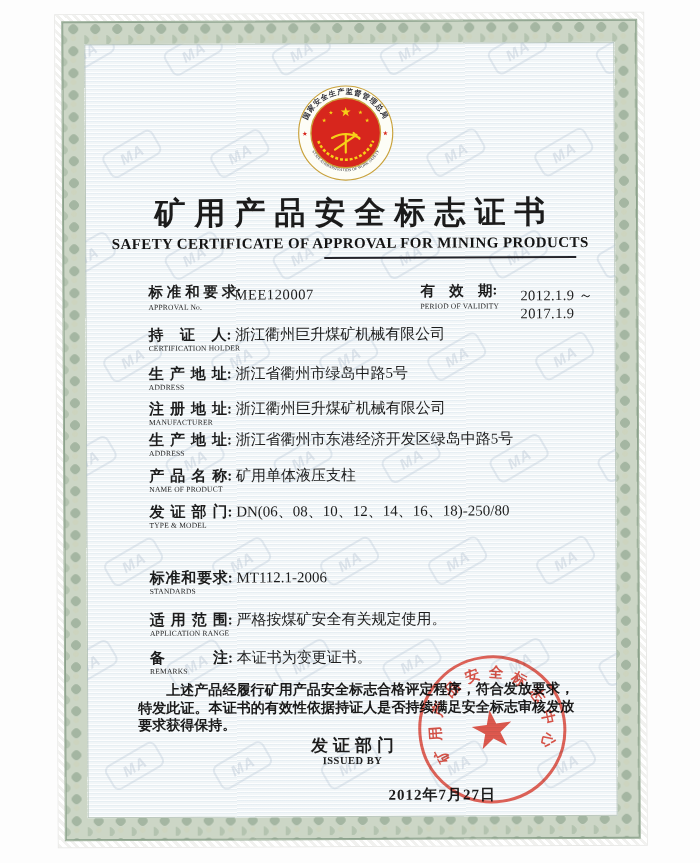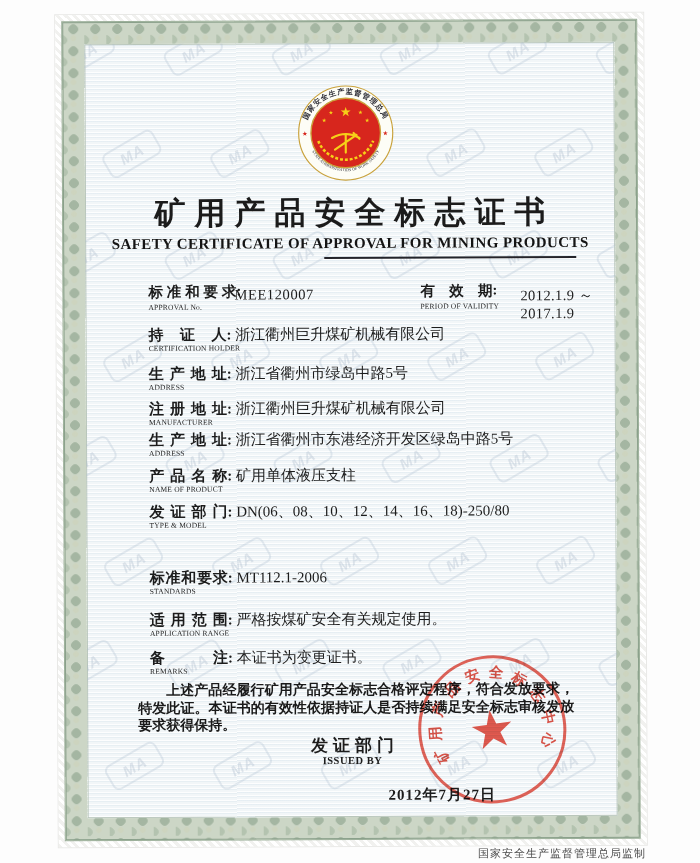--- a/index.html
+++ b/index.html
@@ -202,14 +202,13 @@
             <span class="sch" style="left: 100.038px; top: 20.279px; transform: rotate(36.6667deg);">标</span>
             <span class="sch" style="left: 115.907px; top: 38.4626px; transform: rotate(61.1111deg);">志</span>
             <span class="sch" style="left: 122.829px; top: 61.5829px; transform: rotate(85.5556deg);">中</span>
             <span class="sch" style="left: 119.562px; top: 85.4951px; transform: rotate(110deg);">心</span>
           </div>
       </div>
 
     </div>
   </div>
 
-  <div class="footerNote">国家安全生产监督管理总局监制</div>
 </div>
 
 </body></html>

